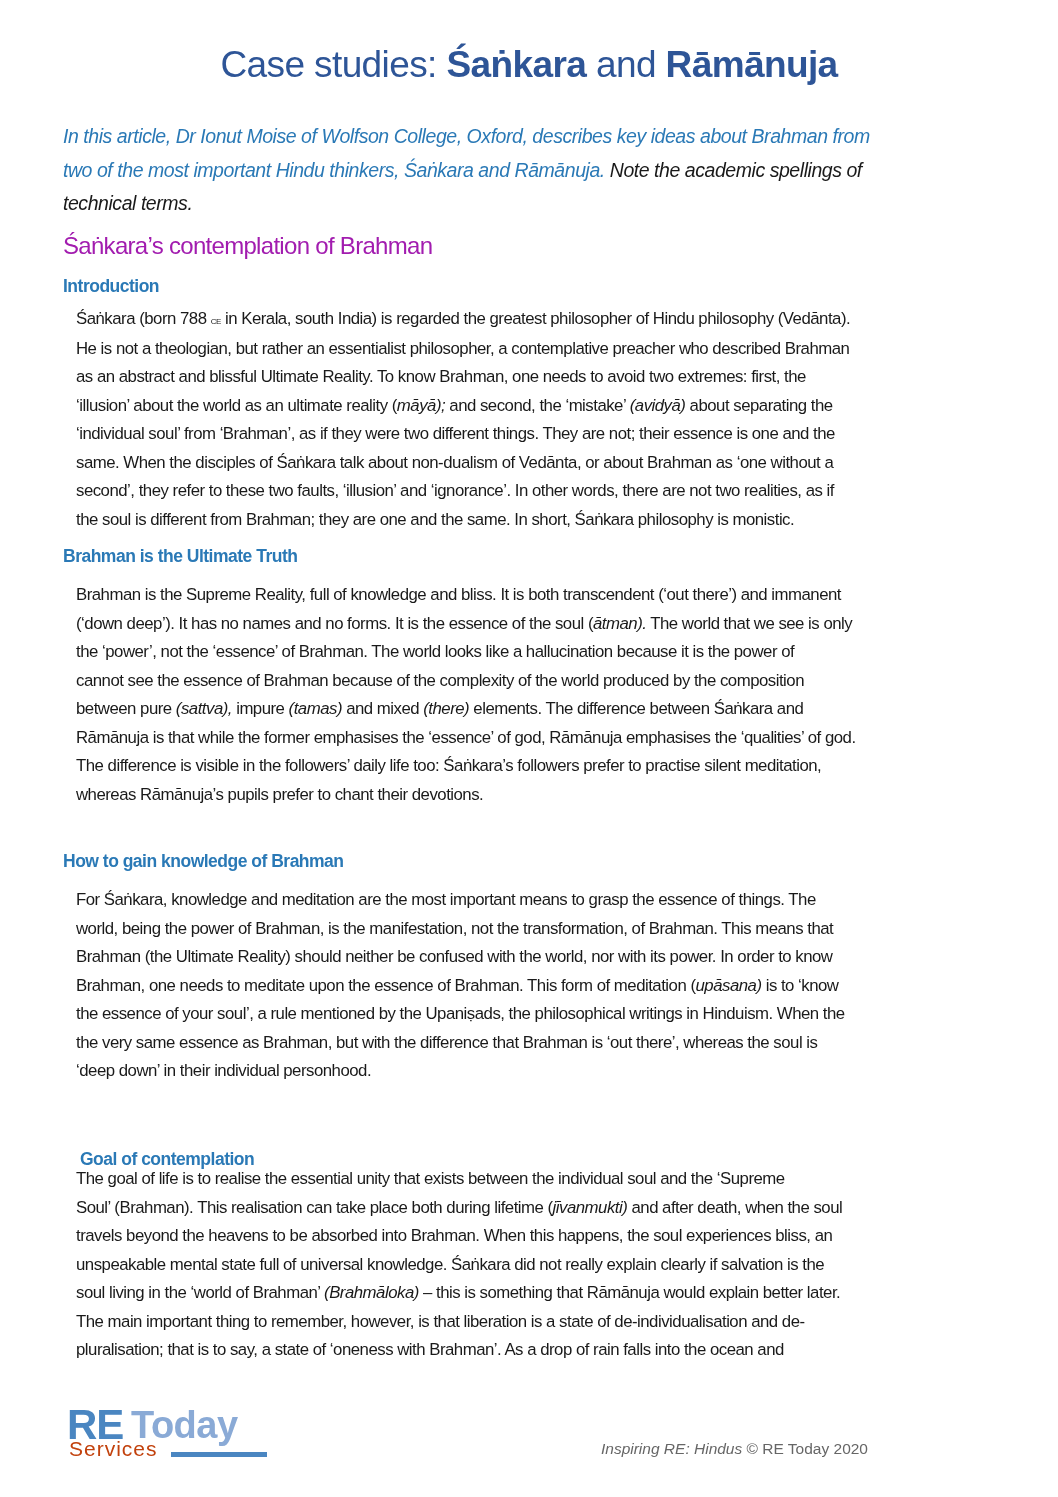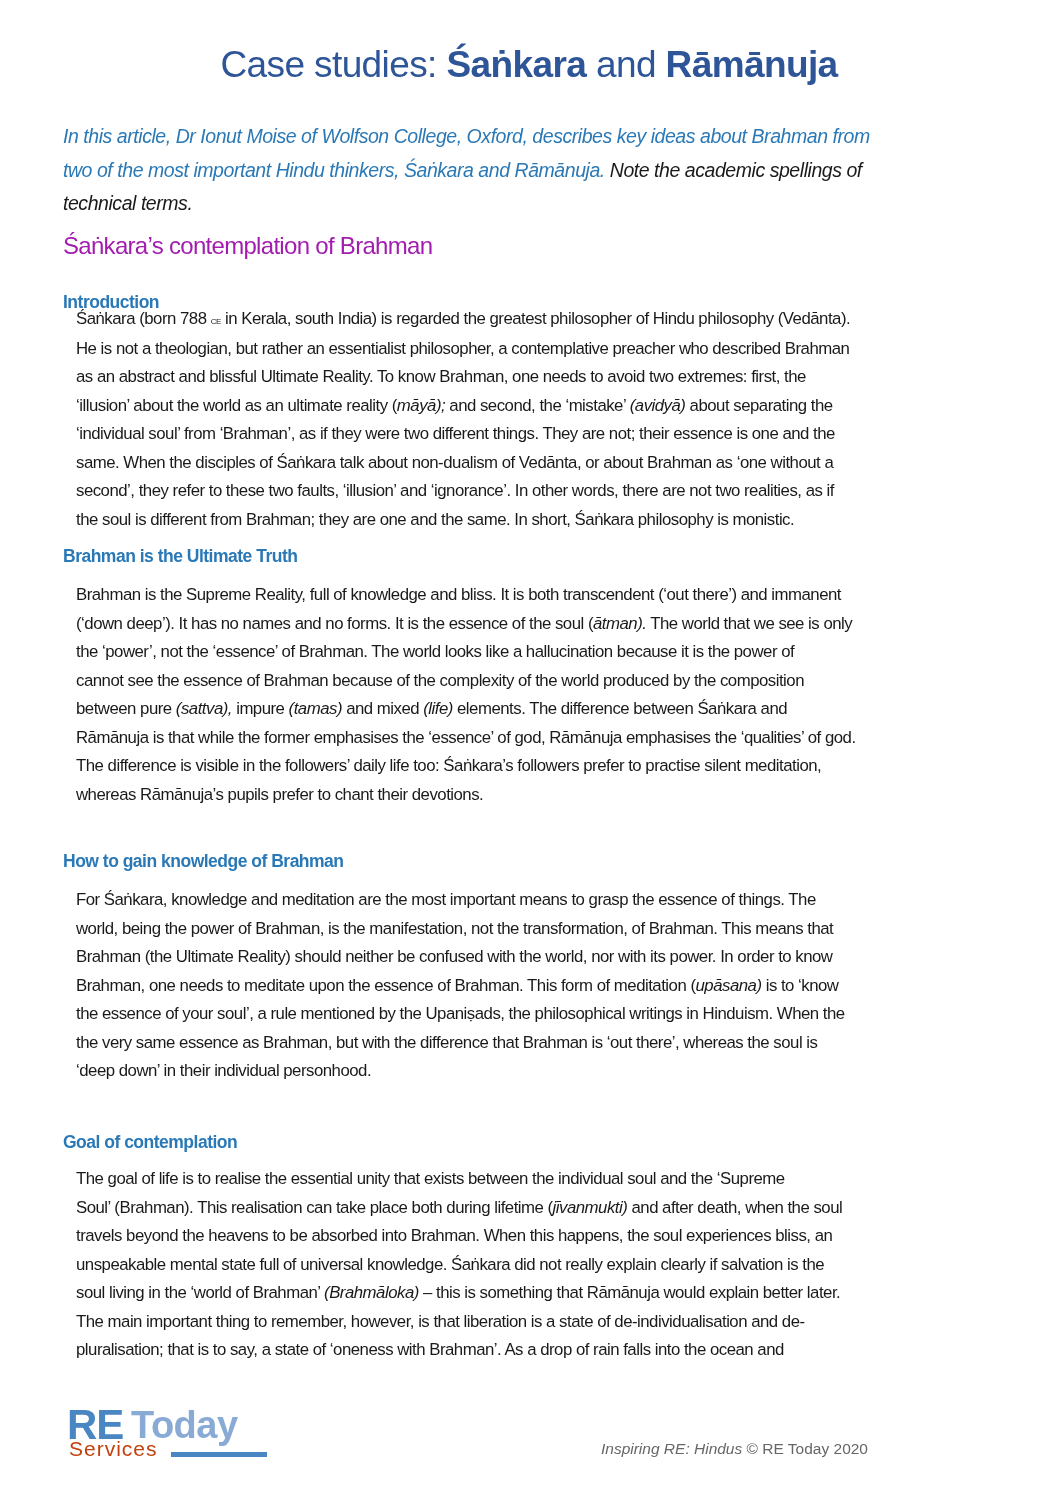--- a/index.html
+++ b/index.html
@@ -40,56 +40,56 @@
   </h1>
 
   <div class="intro">
     <span class="blue">In this article, Dr Ionut Moise of Wolfson College, Oxford, describes key ideas about Brahman from</span><br>
     <span class="blue">two of the most important Hindu thinkers, Śaṅkara and Rāmānuja.</span><span class="black"> Note the academic spellings of</span><br>
     <span class="black">technical terms.</span>
   </div>
 
   <h2 class="h2" style="margin:0;font-weight:normal;">Śaṅkara’s contemplation of Brahman</h2>
 
-  <h3 class="h3" style="margin:0;top:292px;">Introduction</h3>
+  <h3 class="h3" style="margin:0;top:276px;">Introduction</h3>
   <div class="para" style="top:305px;">
       <span class="line"><span>Śaṅkara (born 788 </span><span class="sc">ce</span><span> in Kerala, south India) is regarded the greatest philosopher of Hindu philosophy (Vedānta).</span></span>
       <span class="line"><span>He is not a theologian, but rather an essentialist philosopher, a contemplative preacher who described Brahman</span></span>
       <span class="line"><span>as an abstract and blissful Ultimate Reality. To know Brahman, one needs to avoid two extremes: first, the</span></span>
       <span class="line"><span>‘illusion’ about the world as an ultimate reality (</span><em>māyā);</em><span> and second, the ‘mistake’ </span><em>(avidyā)</em><span> about separating the</span></span>
       <span class="line"><span>‘individual soul’ from ‘Brahman’, as if they were two different things. They are not; their essence is one and the</span></span>
       <span class="line"><span>same. When the disciples of Śaṅkara talk about non-dualism of Vedānta, or about Brahman as ‘one without a</span></span>
       <span class="line"><span>second’, they refer to these two faults, ‘illusion’ and ‘ignorance’. In other words, there are not two realities, as if</span></span>
       <span class="line"><span>the soul is different from Brahman; they are one and the same. In short, Śaṅkara philosophy is monistic.</span></span>
     </div>
 
   <h3 class="h3" style="margin:0;top:546px;">Brahman is the Ultimate Truth</h3>
   <div class="para" style="top:581px;">
       <span class="line"><span>Brahman is the Supreme Reality, full of knowledge and bliss. It is both transcendent (‘out there’) and immanent</span></span>
       <span class="line"><span>(‘down deep’). It has no names and no forms. It is the essence of the soul (</span><em>ātman).</em><span> The world that we see is only</span></span>
       <span class="line"><span>the ‘power’, not the ‘essence’ of Brahman. The world looks like a hallucination because it is the power of</span></span>
       <span class="line"><span>cannot see the essence of Brahman because of the complexity of the world produced by the composition</span></span>
-      <span class="line"><span>between pure </span><em>(sattva),</em><span> impure </span><em>(tamas)</em><span> and mixed </span><em>(life)</em><span> elements. The difference between Śaṅkara and</span></span>
+      <span class="line"><span>between pure </span><em>(sattva),</em><span> impure </span><em>(tamas)</em><span> and mixed </span><em>(there)</em><span> elements. The difference between Śaṅkara and</span></span>
       <span class="line"><span>Rāmānuja is that while the former emphasises the ‘essence’ of god, Rāmānuja emphasises the ‘qualities’ of god.</span></span>
       <span class="line"><span>The difference is visible in the followers’ daily life too: Śaṅkara’s followers prefer to practise silent meditation,</span></span>
       <span class="line"><span>whereas Rāmānuja’s pupils prefer to chant their devotions.</span></span>
     </div>
 
   <h3 class="h3" style="margin:0;top:851px;">How to gain knowledge of Brahman</h3>
   <div class="para" style="top:886px;">
       <span class="line"><span>For Śaṅkara, knowledge and meditation are the most important means to grasp the essence of things. The</span></span>
       <span class="line"><span>world, being the power of Brahman, is the manifestation, not the transformation, of Brahman. This means that</span></span>
       <span class="line"><span>Brahman (the Ultimate Reality) should neither be confused with the world, nor with its power. In order to know</span></span>
       <span class="line"><span>Brahman, one needs to meditate upon the essence of Brahman. This form of meditation (</span><em>upāsana)</em><span> is to ‘know</span></span>
       <span class="line"><span>the essence of your soul’, a rule mentioned by the Upaniṣads, the philosophical writings in Hinduism.  When the</span></span>
       <span class="line"><span>the very same essence as Brahman, but with the difference that Brahman is ‘out there’, whereas the soul is</span></span>
       <span class="line"><span>‘deep down’ in their individual personhood.</span></span>
     </div>
 
-  <h3 class="h3" style="margin:0;top:1132px;text-align:center;">Goal of contemplation</h3>
+  <h3 class="h3" style="margin:17px;top:1132px;text-align:center;">Goal of contemplation</h3>
   <div class="para" style="top:1165px;">
       <span class="line"><span>The goal of life is to realise the essential unity that exists between the individual soul and the ‘Supreme</span></span>
       <span class="line"><span>Soul’ (Brahman). This realisation can take place both during lifetime (</span><em>jīvanmukti)</em><span> and after death, when the soul</span></span>
       <span class="line"><span>travels beyond the heavens to be absorbed into Brahman. When this happens, the soul experiences bliss, an</span></span>
       <span class="line"><span>unspeakable mental state full of universal knowledge. Śaṅkara did not really explain clearly if salvation is the</span></span>
       <span class="line"><span>soul living in the ‘world of Brahman’ </span><em>(Brahmāloka)</em><span> – this is something that Rāmānuja would explain better later.</span></span>
       <span class="line"><span>The main important thing to remember, however, is that liberation is a state of de-individualisation and de-</span></span>
       <span class="line"><span>pluralisation; that is to say, a state of ‘oneness with Brahman’. As a drop of rain falls into the ocean and</span></span>
     </div>
 

